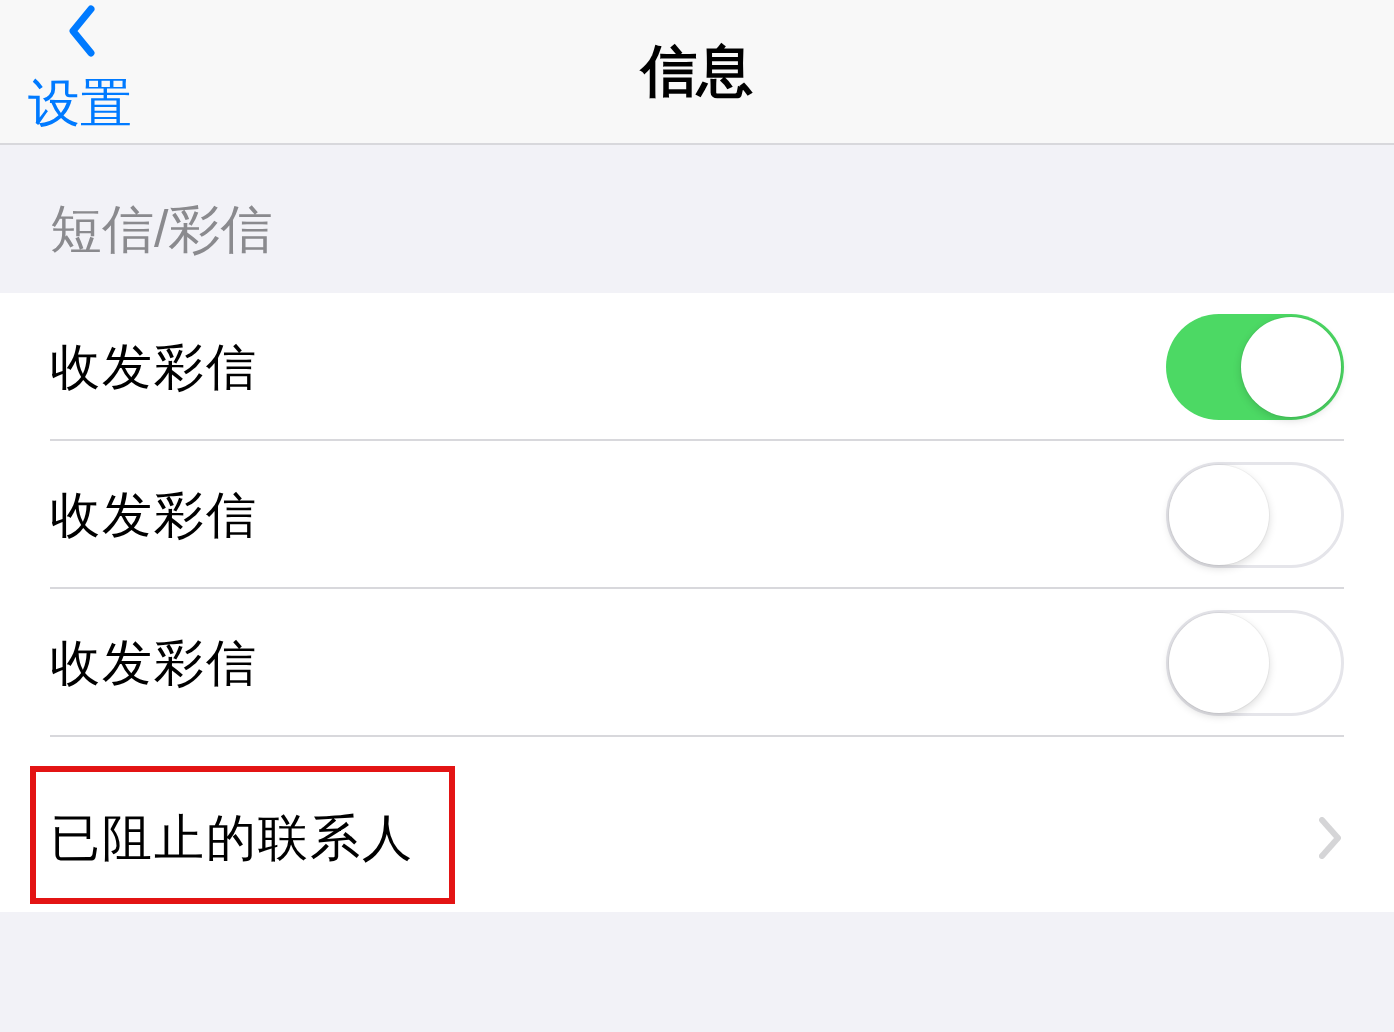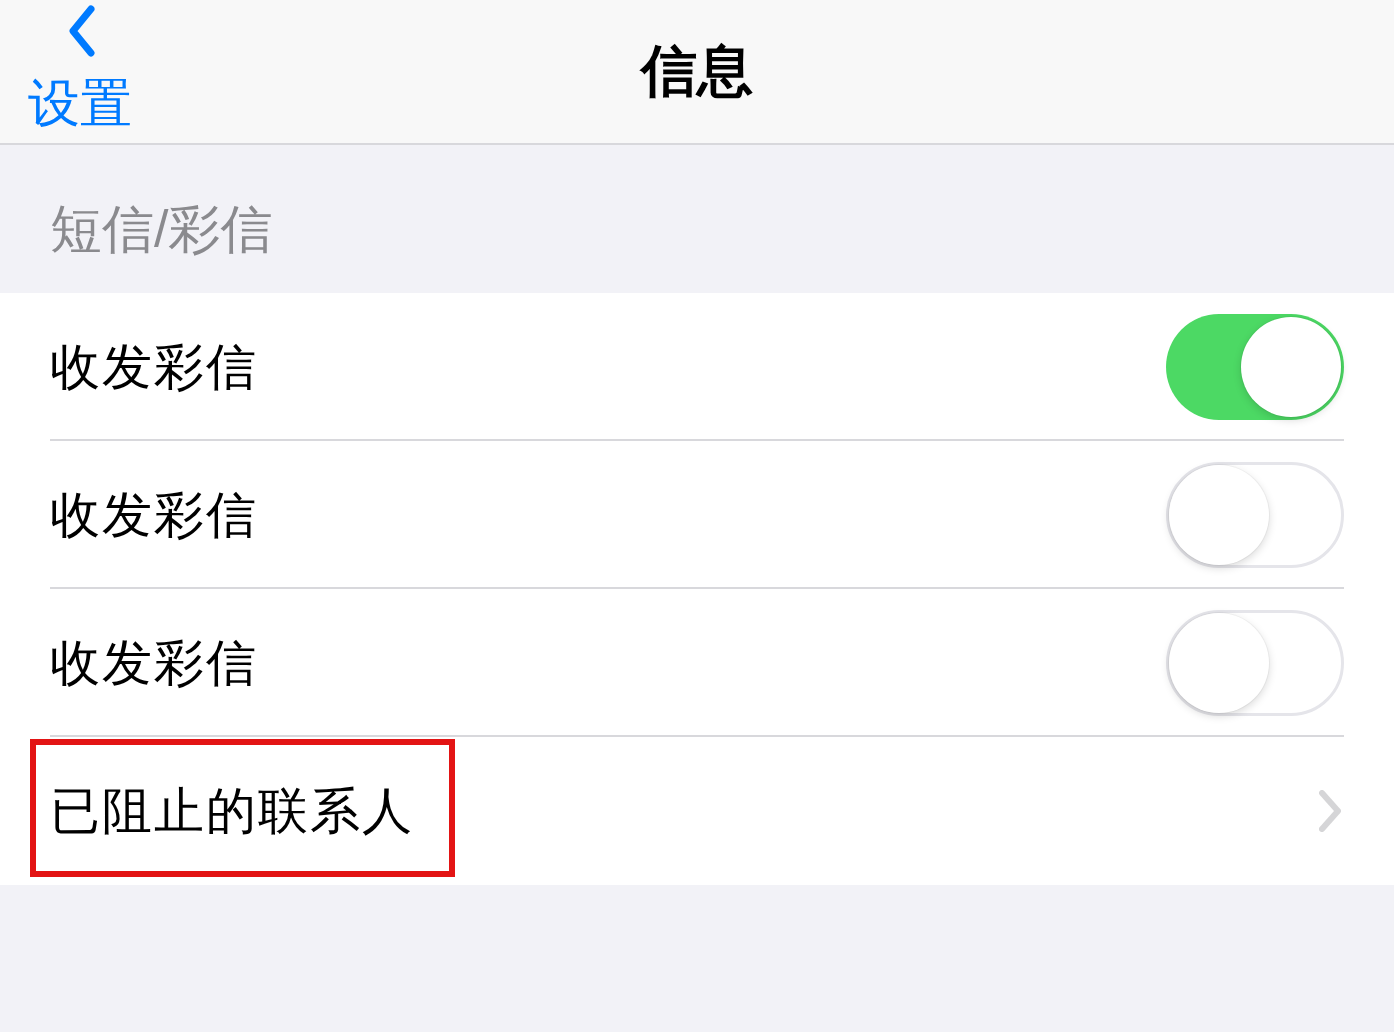--- a/index.html
+++ b/index.html
@@ -129,20 +129,21 @@
       border: 6px solid #e31414;
       left: 30px;
       width: 425px;
       height: 138px;
       top: 2px;
       pointer-events: none;
     }
     .blocked-container {
       position: relative;
       background: #bef264;
+      margin-top: 27px;
     }
   </style>
 </head>
 <body>
 
 <div class="navbar">
   <div class="back-button">
     <svg class="back-chevron" viewBox="0 0 30 52">
       <polyline points="26,4 8,26 26,48" fill="none" stroke="#007aff" stroke-width="7" stroke-linecap="round" stroke-linejoin="round"></polyline>
     </svg>

